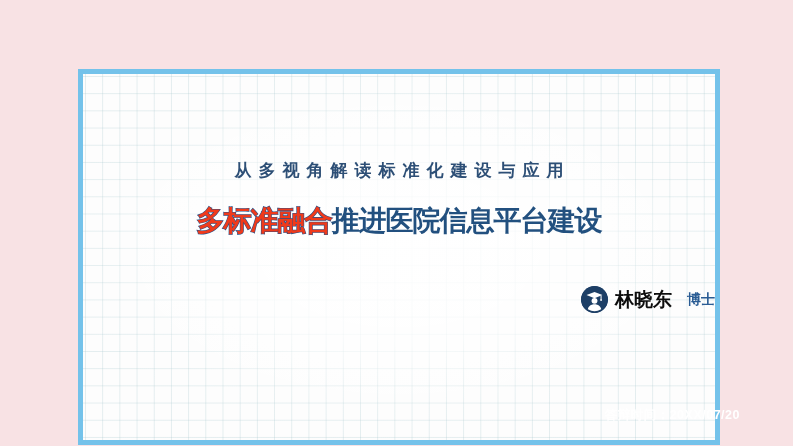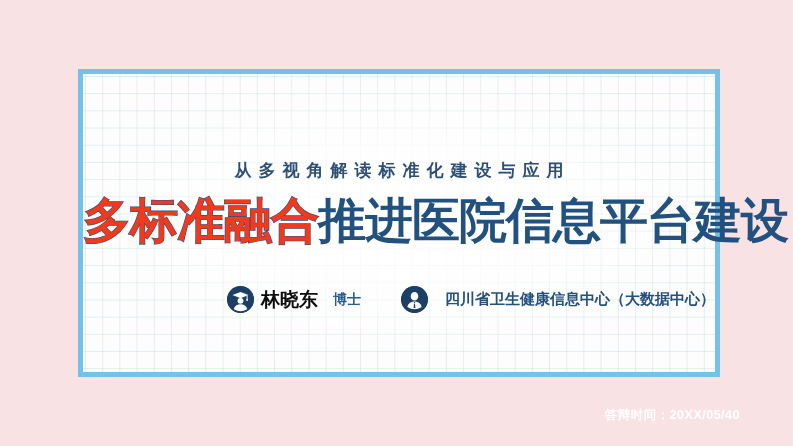--- a/index.html
+++ b/index.html
@@ -21,21 +21,21 @@
     background: #f8e2e4;
     overflow: hidden;
   }
 
   
   #card-frame {
     position: absolute;
     left: 78px;
     top: 69px;
     width: 642px;
-    height: 308px;
+    height: 376px;
     box-sizing: border-box;
     border: 5px solid #74c2ea;
     background: #fef9c3;
   }
 
   #card-inner {
     position: absolute;
     inset: 0;
     background-color: #fdfdfd;
     background-image:
@@ -80,21 +80,21 @@
   }
 
   
   #main-title {
     position: absolute;
     top: 125px;
     left: 0;
     right: 0;
     text-align: center;
     white-space: nowrap;
-    font-size: 48px;
+    font-size: 28px;
     font-weight: 700;
     line-height: 44px;
   }
   #title-highlight {
     color: #ef3a1b;
     -webkit-text-stroke: 1.1px #21508a;
     paint-order: stroke fill;
     letter-spacing: -1px;
   }
   #title-rest {
@@ -185,30 +185,20 @@
             <path d="M6.5 10.8 L16 7.2 L25.5 10.8 L16 14.4 Z" fill="#ffffff"></path>
             <rect x="23.2" y="11.4" width="1.2" height="4.6" fill="#ffffff"></rect>
             <circle cx="23.8" cy="16.6" r="1.1" fill="#ffffff"></circle>
             <circle cx="16" cy="17.6" r="3.5" fill="#ffffff"></circle>
             <path d="M16 21.6 c-4.4 0 -7.4 2.6 -7.9 6.1 a16 16 0 0 0 15.8 0 c-0.5 -3.5 -3.5 -6.1 -7.9 -6.1 Z" fill="#ffffff"></path>
           </svg>
           <span id="presenter-name">林晓东</span>
           <span id="presenter-degree">博士</span>
         </div>
 
-        <div class="presenter-block" id="affiliation-block">
-          <svg class="avatar" viewBox="0 0 32 32">
-            <circle cx="16" cy="16" r="16" fill="#1d3f66"></circle>
-            <path d="M16 7.2 c-2.6 0 -4.5 2.1 -4.5 4.9 c0 2.9 2 5.2 4.5 5.2 c2.5 0 4.5 -2.3 4.5 -5.2 c0 -2.8 -1.9 -4.9 -4.5 -4.9 Z" fill="#ffffff"></path>
-            <path d="M16 18.4 c-4.6 0 -8 2.8 -8.5 6.6 a16 16 0 0 0 17 0 c-0.5 -3.8 -3.9 -6.6 -8.5 -6.6 Z" fill="#ffffff"></path>
-            <path d="M14.9 18.6 L16 21.2 L17.1 18.6 L16 19.4 Z" fill="#1d3f66"></path>
-            <path d="M15.4 21.4 h1.2 l0.5 4.6 h-2.2 Z" fill="#1d3f66"></path>
-          </svg>
-          <span id="affiliation-text">四川省卫生健康信息中心（大数据中心）</span>
-        </div>
 
       </div>
     </div>
   </div>
 
-  <div id="footer-date">答辩时间：20XX/05/40</div>
+  <div id="footer-date">答辩时间：20XX/07/20</div>
 
 </div>
 
 </body></html>

